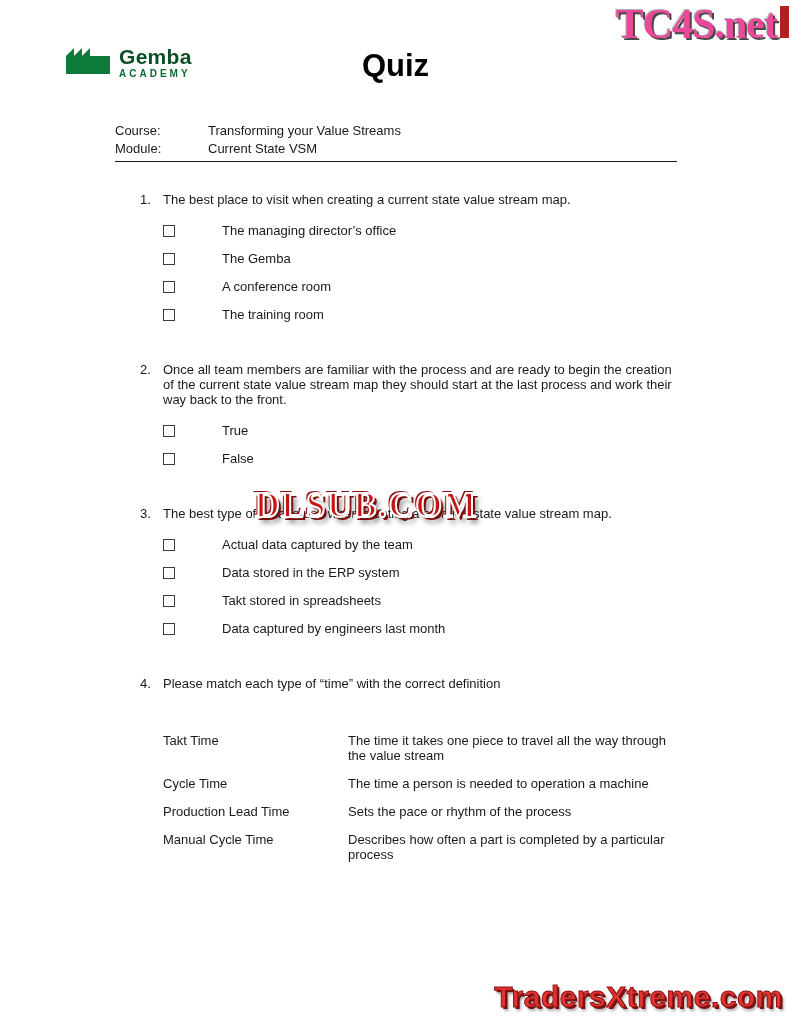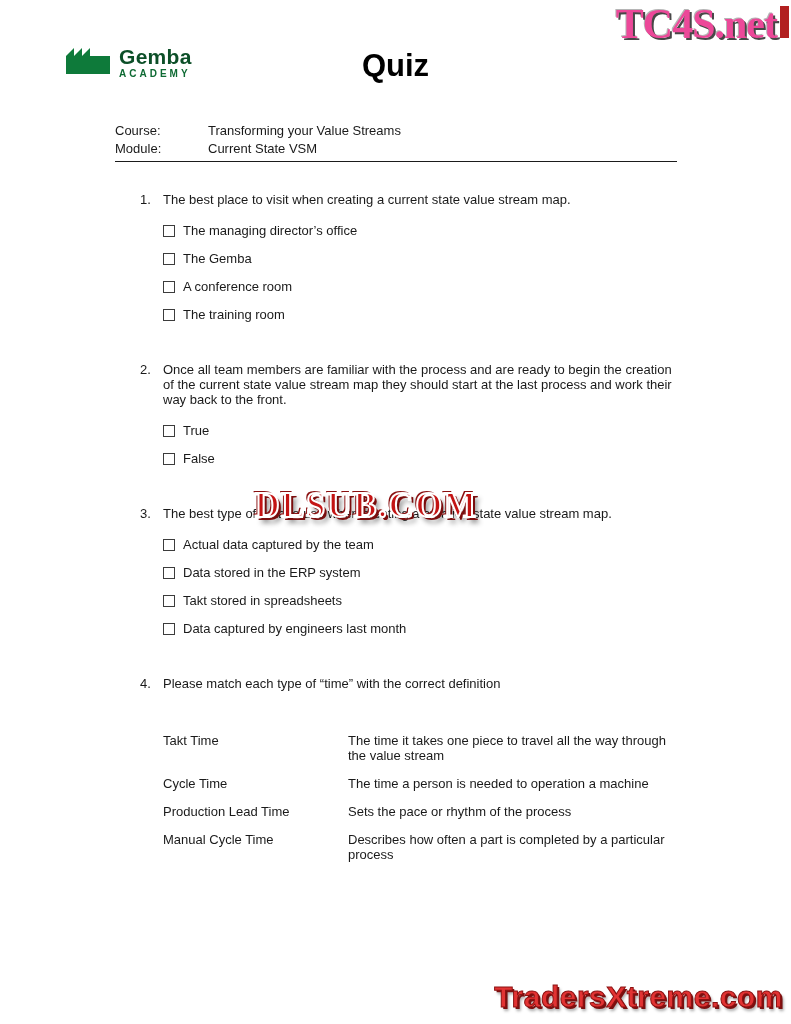--- a/index.html
+++ b/index.html
@@ -41,21 +41,21 @@
   .rule { border:none; border-top:1.6px solid #1b1b1b; margin:3px 0 0 0; }
 
   
   .q { padding-left:25px; }
   .q1 { margin-top:30px; }
   .q2, .q3, .q4 { margin-top:40px; }
   .qhead { display:flex; line-height:15px; }
   .qnum { width:23px; flex:0 0 23px; }
   .qtext { flex:1; }
   .opts { margin-top:16px; margin-left:23px; }
-  .opt { display:flex; align-items:center; height:15px; margin-bottom:13px; }
+  .opt { display:flex; align-items:center; height:15px; margin-bottom:13px;gap:39px; }
   .cb {
     width:12px; height:12px; border:1px solid #3c3c3c; background:#fff;
     display:inline-block; margin-right:8px; flex:0 0 12px;
   }
 
   
   .match { margin-top:42px; margin-left:23px; }
   .mrow { display:flex; margin-bottom:13px; line-height:15px; }
   .mterm { width:185px; flex:0 0 185px; }
   .mdef { width:328px; }

